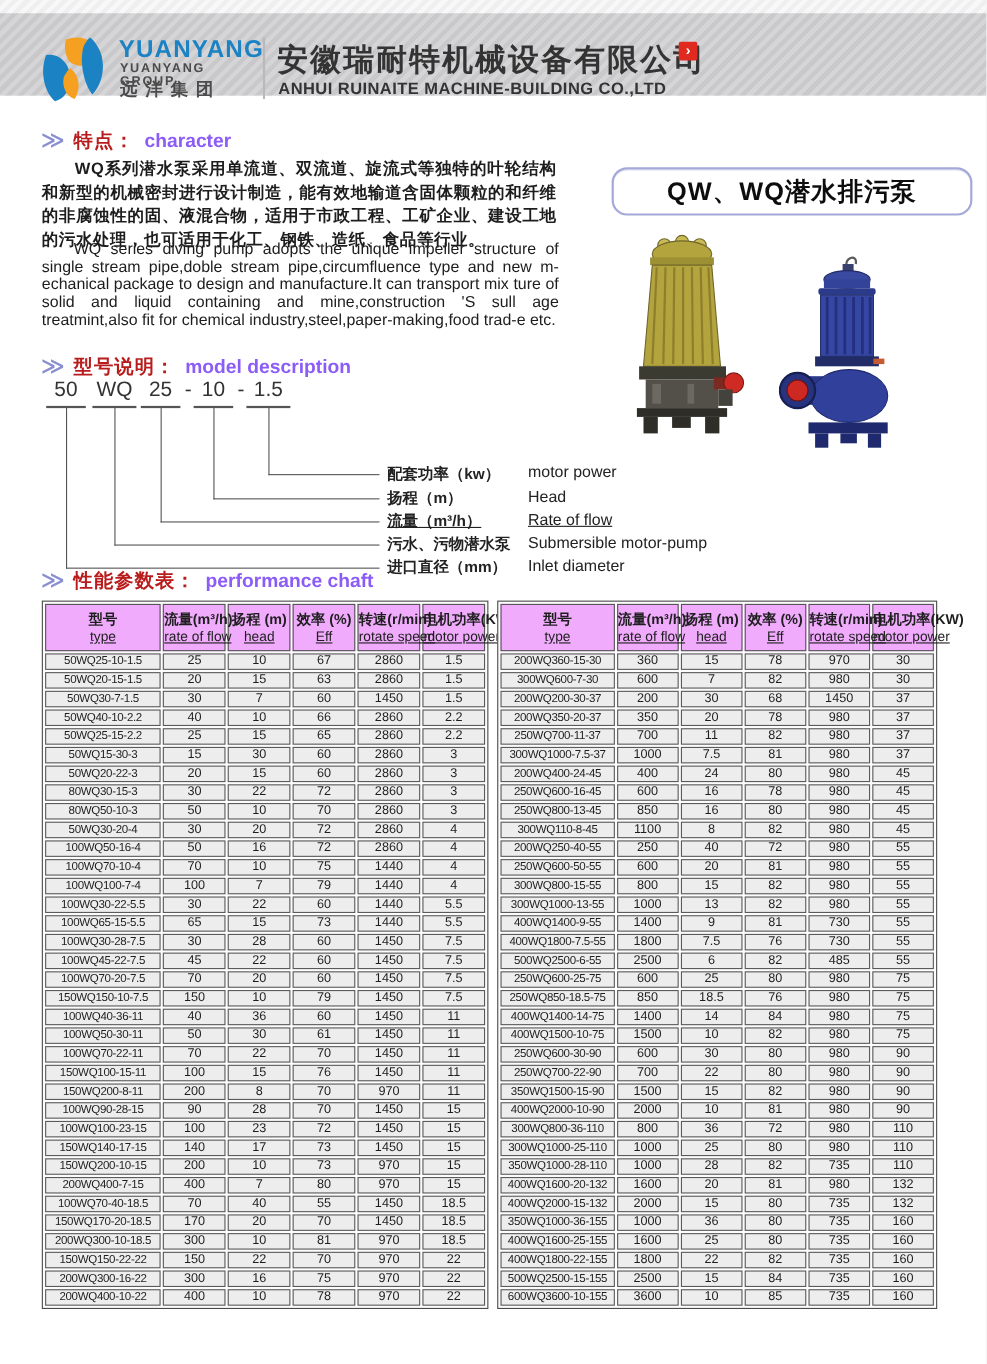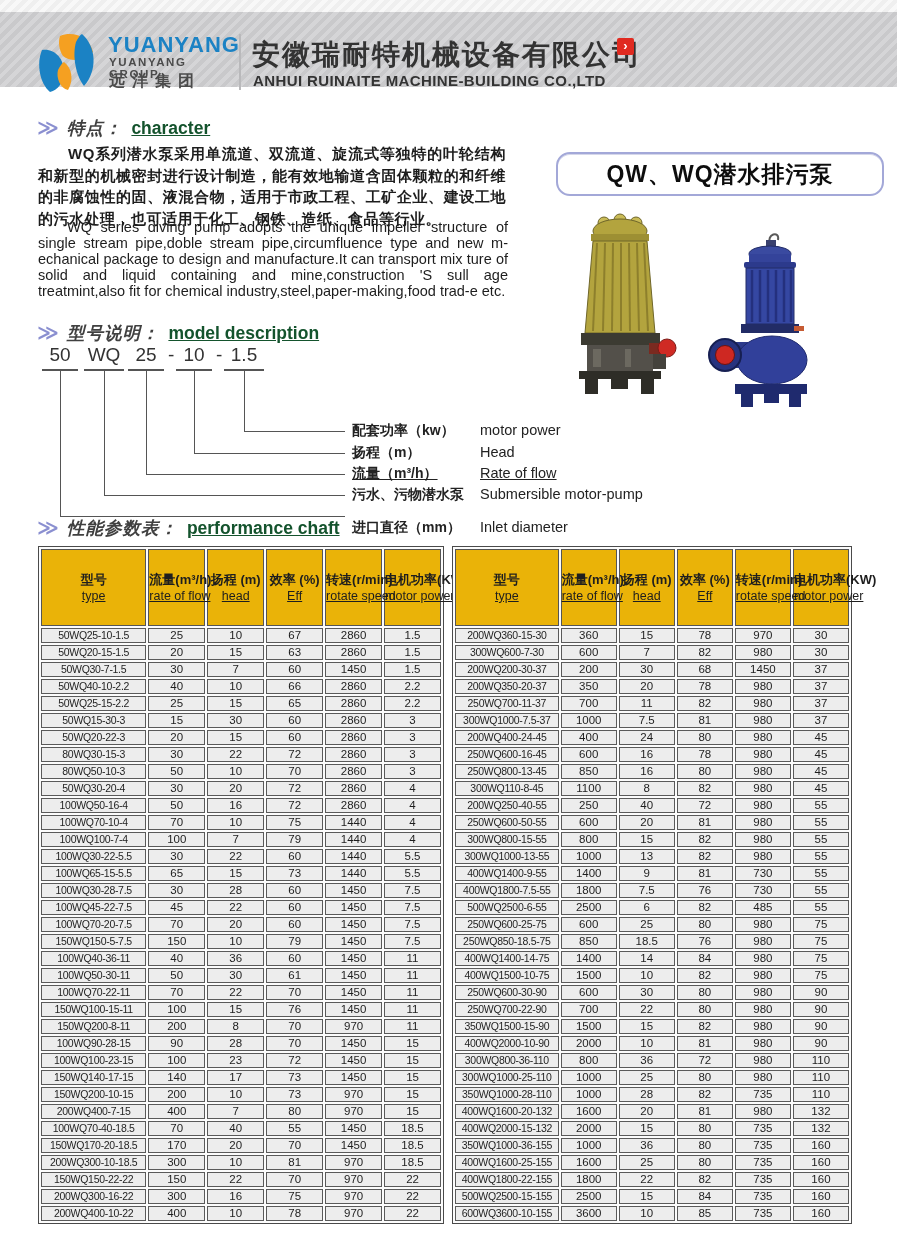--- a/index.html
+++ b/index.html
@@ -24,22 +24,22 @@
          color:#333;letter-spacing:2px;white-space:nowrap;}
   .company-en{position:absolute;left:253px;top:60px;font-size:15px;font-weight:bold;
          color:#333;letter-spacing:.4px;white-space:nowrap;}
   .red-badge{position:absolute;left:617px;top:26px;width:17px;height:17px;background:#e02a20;
          color:#fff;font-size:13px;font-weight:bold;text-align:center;line-height:16px;
          border-radius:2px;}
 
   
   .sec-head{position:absolute;left:38px;display:flex;align-items:baseline;gap:9px;white-space:nowrap;}
   .sec-marker{font-size:19px;font-weight:bold;color:#8a8fd0;transform:scaleX(1.1);}
-  .sec-cn{font-size:17.5px;font-weight:bold;color:#404040;letter-spacing:1px;font-style:italic;}
-  .sec-en{font-size:17.5px;font-weight:bold;color:#14532d;text-decoration:underline;}
+  .sec-cn{font-size:17.5px;font-weight:bold;color:#b91c1c;letter-spacing:1px;}
+  .sec-en{font-size:17.5px;font-weight:bold;color:#8b5cf6;}
 
   
   .para-cn{position:absolute;left:38px;top:143px;width:468px;font-size:15px;font-weight:600;
         line-height:21.5px;text-indent:2em;text-align:justify;color:#1d1d1d;letter-spacing:.5px;}
   .para-en{position:absolute;left:38px;top:219px;width:470px;font-size:14.5px;
         line-height:16px;text-indent:2em;text-align:justify;color:#1d1d1d;}
 
   
   .product-box{position:absolute;left:556px;top:152px;width:324px;height:40px;
         border:2px solid #a3a8d8;border-radius:14px;background:#fff;
@@ -57,21 +57,21 @@
   .connector{position:absolute;border-left:1.5px solid #555;border-bottom:1.5px solid #555;}
   .mlabel{position:absolute;left:352px;display:flex;white-space:nowrap;}
   .mlabel .cn{width:128px;font-size:14px;font-weight:600;color:#222;}
   .mlabel .en{font-size:14.5px;color:#222;}
 
   
   .spec-table{position:absolute;border-collapse:separate;border-spacing:2px;
         background:#fcfcfc;border:1px solid #4a4a4a;table-layout:fixed;}
   .tbl-left{left:38px;top:546px;width:406px;}
   .tbl-right{left:452px;top:546px;width:400px;}
-  .spec-table th{background:#eab308;border:1px solid #555;padding:21px 0;vertical-align:middle;}
+  .spec-table th{background:#f0abfc;border:1px solid #555;padding:4px 0;vertical-align:middle;}
   .h-cn{font-size:13px;font-weight:bold;color:#1e1e1e;line-height:18px;white-space:nowrap;}
   .h-en{font-size:12.5px;font-weight:normal;color:#1e1e1e;line-height:15px;white-space:nowrap;text-decoration:underline;}
   .spec-table td{background:#ededed;border:1px solid #5a5a5a;text-align:center;
         font-size:11.5px;color:#1e1e1e;height:13px;line-height:13px;padding:0;
         overflow:hidden;white-space:nowrap;}
   .spec-table td.t-model{font-size:10.5px;letter-spacing:-0.3px;}
 </style>
 </head>
 <body>
 
@@ -192,21 +192,21 @@
       <span class="en">Head</span>
     </div>
     <div class="mlabel" style="top:125px;text-decoration:underline;">
       <span class="cn">流量（m³/h）</span>
       <span class="en">Rate of flow</span>
     </div>
     <div class="mlabel" style="top:146px;">
       <span class="cn">污水、污物潜水泵</span>
       <span class="en">Submersible motor-pump</span>
     </div>
-    <div class="mlabel" style="top:167px;margin-top:12px;">
+    <div class="mlabel" style="top:167px;">
       <span class="cn">进口直径（mm）</span>
       <span class="en">Inlet diameter</span>
     </div>
   </div>
 
   <div class="sec-head" style="top:516px;">
     <span class="sec-marker">≫</span>
     <span class="sec-cn">性能参数表：</span>
     <span class="sec-en">performance chaft</span>
   </div>
@@ -387,21 +387,21 @@
         </tr>
         <tr>
           <td class="t-model">100WQ70-20-7.5</td>
           <td>70</td>
           <td>20</td>
           <td>60</td>
           <td>1450</td>
           <td>7.5</td>
         </tr>
         <tr>
-          <td class="t-model">150WQ150-5-7.5</td>
+          <td class="t-model">150WQ150-10-7.5</td>
           <td>150</td>
           <td>10</td>
           <td>79</td>
           <td>1450</td>
           <td>7.5</td>
         </tr>
         <tr>
           <td class="t-model">100WQ40-36-11</td>
           <td>40</td>
           <td>36</td>

